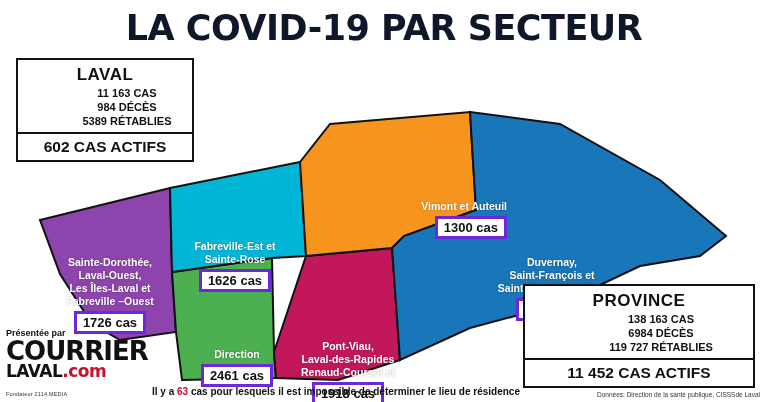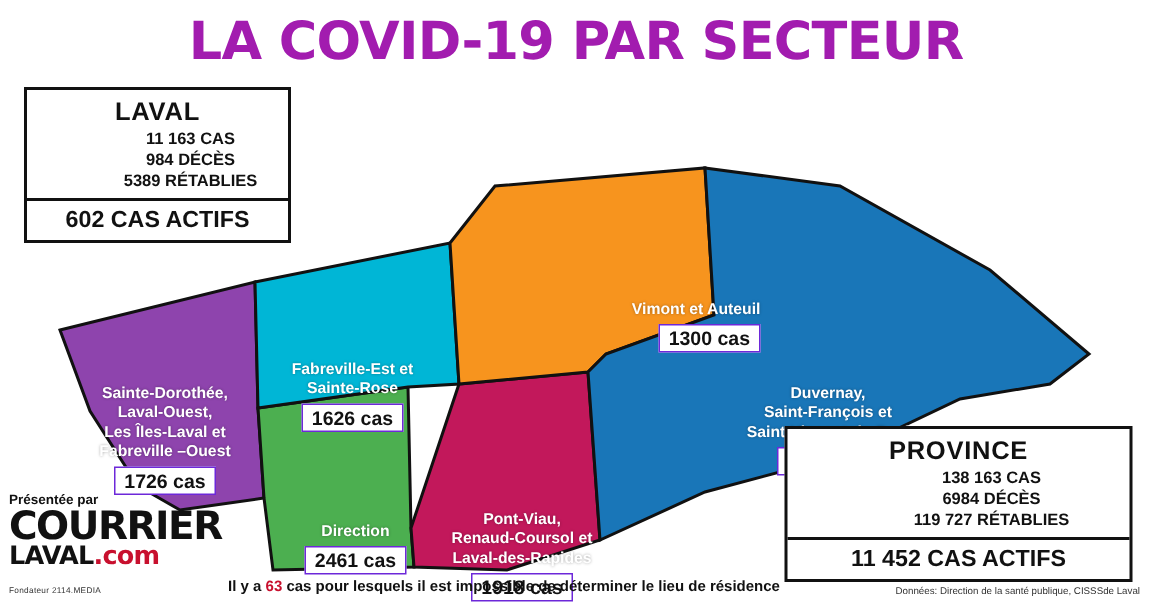--- a/index.html
+++ b/index.html
@@ -10,21 +10,21 @@
     overflow:hidden;
     position:relative;
   }
   .title{
     position:absolute;
     top:8px;left:0;width:768px;
     text-align:center;
     font-size:35px;
     font-weight:bold;
     letter-spacing:-0.5px;
-    color:#a21caf;
+    color:#0f172a;
     font-family:"DejaVu Sans", sans-serif;
   }
   
   .map{
     position:absolute;
     left:0;top:60px;
     width:768px;height:342px;
   }
   .map svg{display:block;}
 
@@ -35,21 +35,21 @@
     color:#ffffff;
     font-weight:bold;
     font-size:10.5px;
     line-height:13px;
     text-shadow:0 0 2px rgba(0,0,0,.35);
   }
   .casbox{
     display:inline-block;
     background:#ffffff;
     color:#111111;
-    border:1px solid #6d28d9;
+    border:3px solid #6d28d9;
     font-weight:bold;
     font-size:13px;
     padding:2px 6px;
     margin-top:3px;
     text-shadow:none;
     white-space:nowrap;
   }
 
   
   .panel{
@@ -170,22 +170,22 @@
   <span class="casbox">2069 cas</span>
 </div>
 
 <div class="maplabel" style="left:182px;top:348px;width:110px;">
   <div>Direction</div>
   <span class="casbox">2461 cas</span>
 </div>
 
 <div class="maplabel" style="left:286px;top:340px;width:124px;">
   <div>Pont-Viau,</div>
+  <div>Laval-des-Rapides</div>
   <div>Renaud-Coursol et</div>
-  <div>Laval-des-Rapides</div>
   <span class="casbox">1918 cas</span>
 </div>
 
 <div class="panel" id="laval-panel">
   <div class="ptitle">LAVAL</div>
   <div class="prow">11 163 CAS</div>
   <div class="prow">984 DÉCÈS</div>
   <div class="prow">5389 RÉTABLIES</div>
   <div class="sep"></div>
   <div class="pactive">602 CAS ACTIFS</div>

